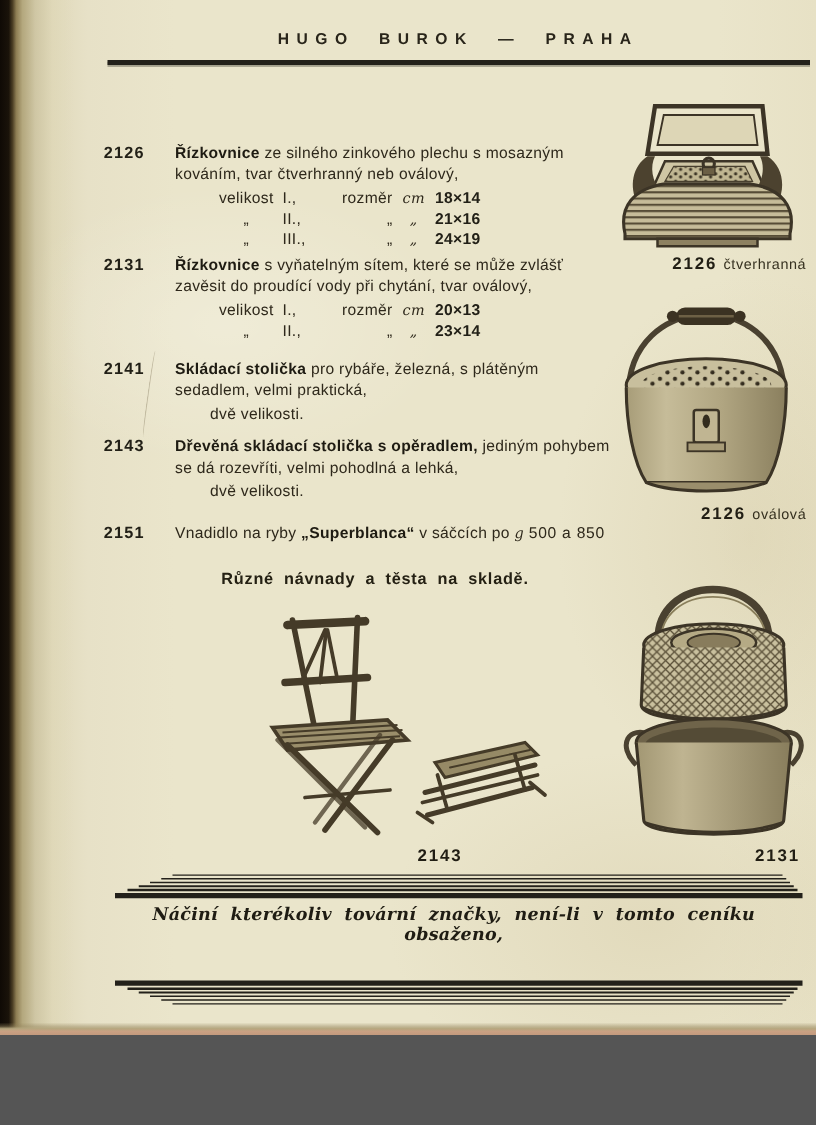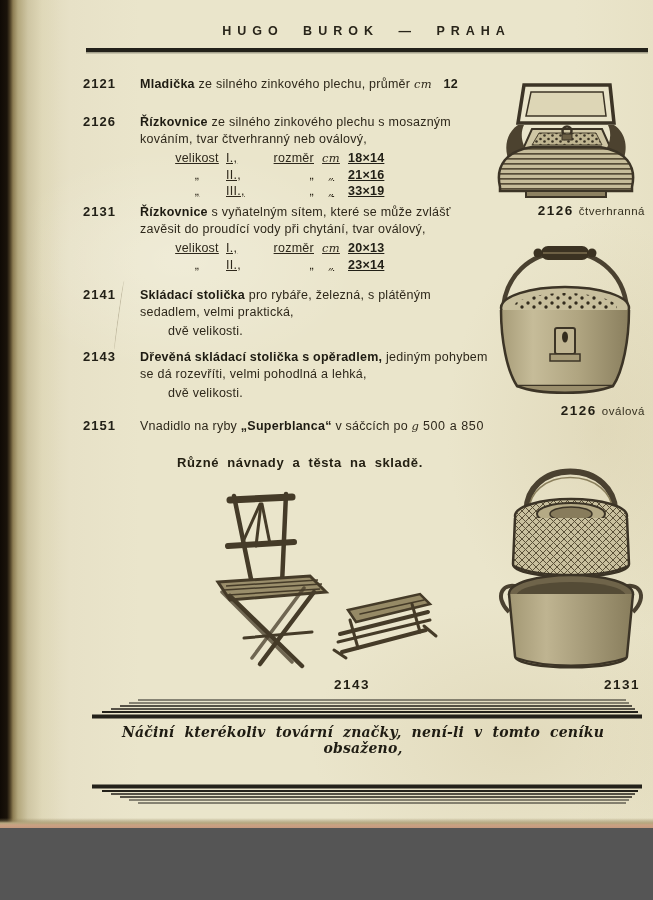--- a/index.html
+++ b/index.html
@@ -25,21 +25,21 @@
   .hdr-rule{position:absolute;left:86px;top:48px;width:562px;height:4px;background:#23211a;
     box-shadow:0 1.5px 0 rgba(35,33,26,.35);}
 
   .item{position:absolute;left:140px;width:352px;font-size:12.5px;line-height:16.5px;letter-spacing:.25px;}
   .item .num{position:absolute;left:-57px;top:0;font-weight:700;font-size:13px;letter-spacing:1px;color:#222017;}
   b.name{font-weight:700;color:#1e1b12;}
   .unit{font-family:"DejaVu Serif",serif;font-style:italic;font-size:11.5px;}
   .dim{font-weight:700;color:#222017;}
   .sizes{margin:3px 0 0 28px;}
   .srow{display:flex;line-height:16.5px;}
-  .sc{display:inline-block;text-decoration:underline;}
+  .sc{display:inline-block;}
   .sc1a{width:58px;text-align:center;}
   .sc1b{width:34px;}
   .sc2{width:54px;text-align:right;}
   .sc3{width:34px;text-align:center;}
   .note-ind{margin-left:28px;}
   .amount{letter-spacing:.6px;}
   .stock{position:absolute;left:135px;top:455px;width:330px;text-align:center;
     font-weight:700;font-size:13px;letter-spacing:.6px;word-spacing:4px;color:#242013;}
 
   .caption{position:absolute;text-align:right;font-size:11.5px;color:#35301f;letter-spacing:.5px;}
@@ -59,27 +59,20 @@
 </head>
 <body>
 
 <div class="scan">
   <div class="binding"></div>
   <div class="crease"></div>
 
   <div class="hdr-title">HUGO BUROK — PRAHA</div>
   <div class="hdr-rule"></div>
 
-  <div class="item" style="top:76px;">
-    <span class="num">2121</span>
-    <b class="name">Mladička</b>
-    <span>ze silného zinkového plechu, průměr</span>
-    <span class="unit">cm</span>
-    <span class="dim" style="margin-left:8px;">12</span>
-  </div>
 
   <div class="item" style="top:114px;">
     <span class="num">2126</span>
     <b class="name">Řízkovnice</b>
     <span>ze silného zinkového plechu s mosazným kováním,</span>
     <span>tvar čtverhranný neb oválový,</span>
     <div class="sizes">
       <div class="srow">
         <span class="sc sc1a">velikost</span>
         <span class="sc sc1b">I.,</span>
@@ -92,21 +85,21 @@
         <span class="sc sc1b">II.,</span>
         <span class="sc sc2">„</span>
         <span class="sc sc3 unit">„</span>
         <span class="sc dim">21×16</span>
       </div>
       <div class="srow">
         <span class="sc sc1a">„</span>
         <span class="sc sc1b">III.,</span>
         <span class="sc sc2">„</span>
         <span class="sc sc3 unit">„</span>
-        <span class="sc dim">33×19</span>
+        <span class="sc dim">24×19</span>
       </div>
     </div>
   </div>
 
   <div class="item" style="top:204px;">
     <span class="num">2131</span>
     <b class="name">Řízkovnice</b>
     <span>s vyňatelným sítem, které se může zvlášť zavěsit</span>
     <span>do proudící vody při chytání, tvar oválový,</span>
     <div class="sizes">

